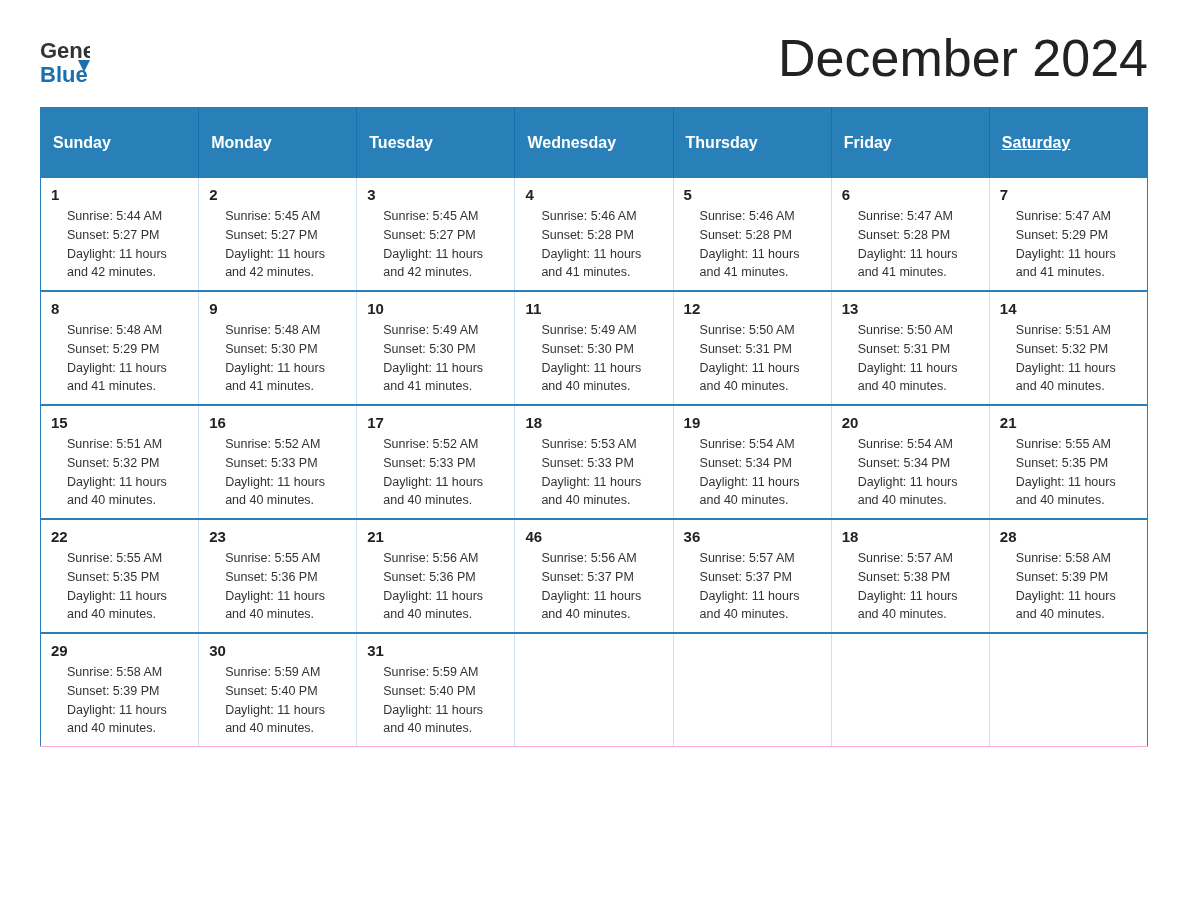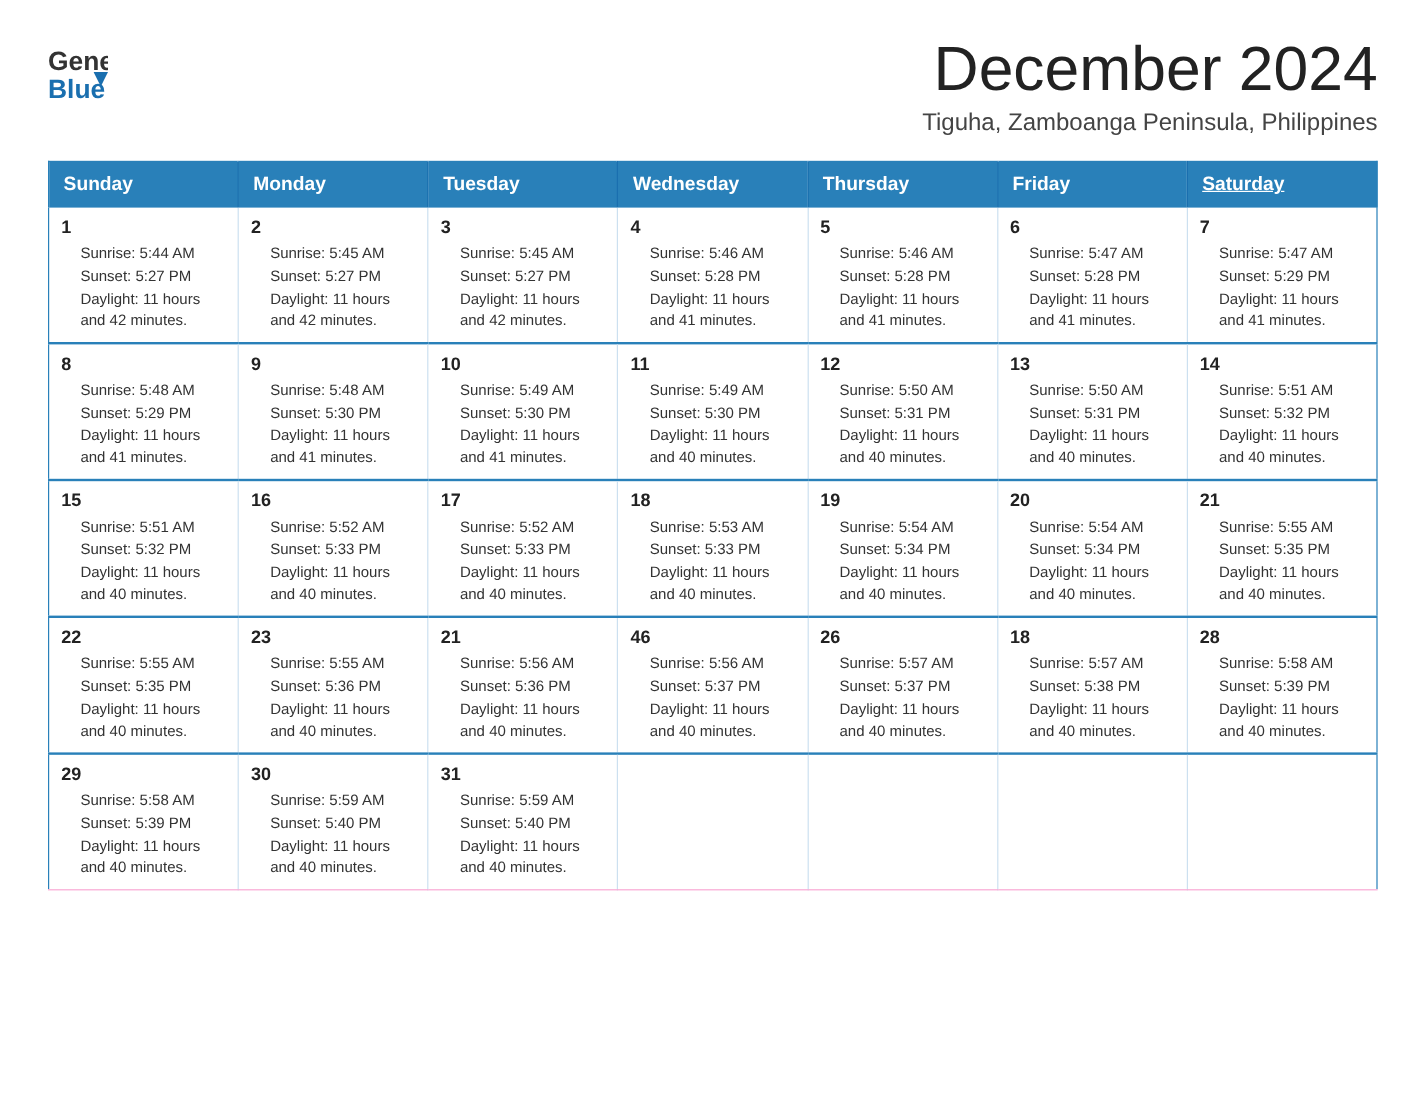--- a/index.html
+++ b/index.html
@@ -38,21 +38,21 @@
     .calendar-table {
       width: 100%;
       border-collapse: collapse;
       border: 1px solid #2980b9;
     }
     .calendar-table thead tr th {
       background-color: #2980b9;
       color: #fff;
       font-size: 16px;
       font-weight: bold;
-      padding: 10px 12px;
+      padding: 26px 12px;
       text-align: left;
       border-right: 1px solid #1a6faf;
     }
     .calendar-table thead tr th:last-child {
       border-right: none;
       text-decoration: underline;
     }
     .calendar-table tbody tr td {
       vertical-align: top;
       padding: 8px 10px;
@@ -100,21 +100,20 @@
       <svg width="50" height="55" viewBox="0 0 50 55">
 
         <text x="0" y="28" font-family="Arial" font-size="22" font-weight="bold" fill="#333">General</text>
         <polygon points="38,30 50,30 44,42" fill="#1a6faf"></polygon>
         <text x="0" y="52" font-family="Arial" font-size="22" font-weight="bold" fill="#1a6faf">Blue</text>
       </svg>
     </div>
   </div>
   <div class="title-area">
     <div class="month-title">December 2024</div>
-    <div class="location-title">Tiguha, Zamboanga Peninsula, Philippines</div>
   </div>
 </div>
 
 <table class="calendar-table">
   <thead>
     <tr>
     <th>Sunday</th>
         <th>Monday</th>
         <th>Tuesday</th>
         <th>Wednesday</th>
@@ -325,21 +324,21 @@
         </td>
         <td>
           <span class="day-number">46</span>
           <div class="day-info">
             Sunrise: 5:56 AM<br>
             Sunset: 5:37 PM<br>
             Daylight: 11 hours and 40 minutes.
           </div>
         </td>
         <td>
-          <span class="day-number">26</span>
+          <span class="day-number">36</span>
           <div class="day-info">
             Sunrise: 5:57 AM<br>
             Sunset: 5:37 PM<br>
             Daylight: 11 hours and 40 minutes.
           </div>
         </td>
         <td>
           <span class="day-number">18</span>
           <div class="day-info">
             Sunrise: 5:57 AM<br>

